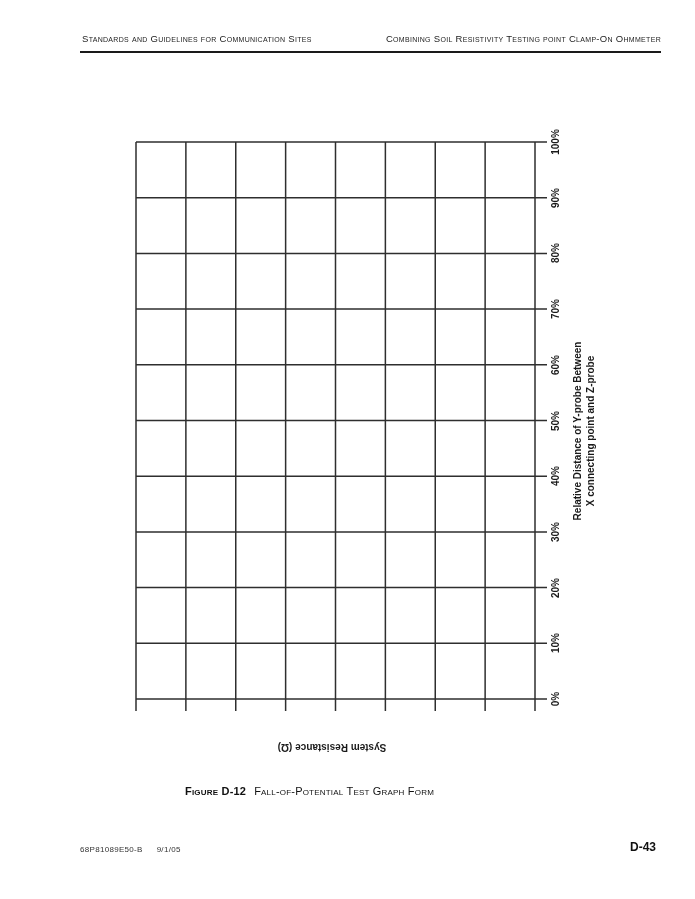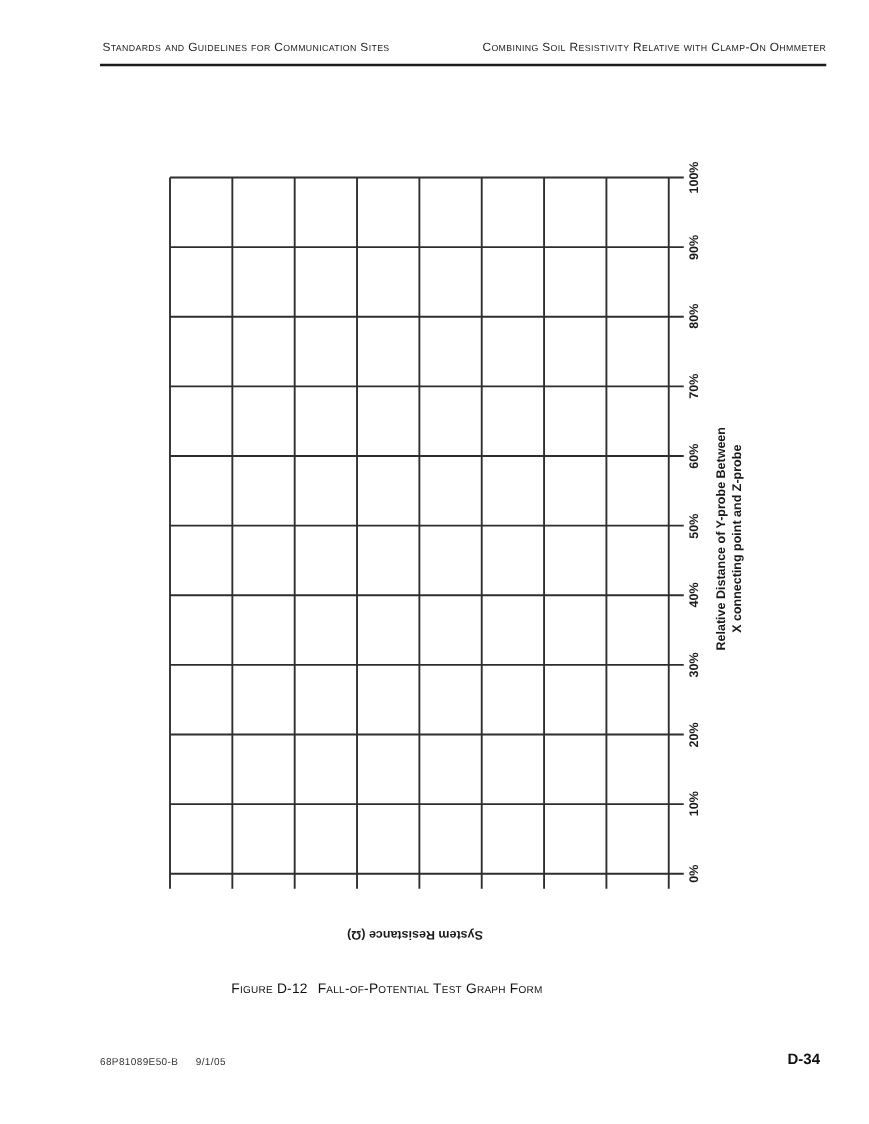--- a/index.html
+++ b/index.html
@@ -108,21 +108,21 @@
   .caption {
     position: absolute;
     left: 185px;
     top: 785px;
     font-size: 11px;
     font-variant: small-caps;
     letter-spacing: 0.2px;
     white-space: nowrap;
     color: #111;
   }
-  .caption .cap-label { font-weight: normal; margin-right: 8px; text-align: center; }
+  .caption .cap-label { font-weight: bold; margin-right: 8px; text-align: center; }
 
   
   .ftr-left {
     position: absolute;
     left: 80px;
     top: 845px;
     font-size: 8px;
     color: #333;
     letter-spacing: 0.3px;
     white-space: nowrap;
@@ -134,21 +134,21 @@
     top: 840px;
     font-size: 12px;
     font-weight: bold;
     color: #111;
   }
 </style>
 </head>
 <body>
 
 <span class="hdr-left">Standards and Guidelines for Communication Sites</span>
-<span class="hdr-right">Combining Soil Resistivity Relative with Clamp-On Ohmmeter</span>
+<span class="hdr-right">Combining Soil Resistivity Testing point Clamp-On Ohmmeter</span>
 <div class="hdr-rule"></div>
 
 <svg id="grid-svg" class="grid-svg" xmlns="http://www.w3.org/2000/svg" width="415" height="573">
     <line x1="2" y1="2" x2="2" y2="571"></line>
     <line x1="51.875" y1="2" x2="51.875" y2="571"></line>
     <line x1="101.75" y1="2" x2="101.75" y2="571"></line>
     <line x1="151.625" y1="2" x2="151.625" y2="571"></line>
     <line x1="201.5" y1="2" x2="201.5" y2="571"></line>
     <line x1="251.375" y1="2" x2="251.375" y2="571"></line>
     <line x1="301.25" y1="2" x2="301.25" y2="571"></line>
@@ -188,13 +188,13 @@
 
 <div class="axis-bottom">System Resistance (Ω)</div>
 
 <div class="caption">
   <span class="cap-label">Figure D-12</span><span>Fall-of-Potential Test Graph Form</span>
 </div>
 
 <div class="ftr-left">
   <span>68P81089E50-B</span><span class="ftr-date">9/1/05</span>
 </div>
-<div class="ftr-right">D-34</div>
+<div class="ftr-right">D-43</div>
 
 </body></html>

